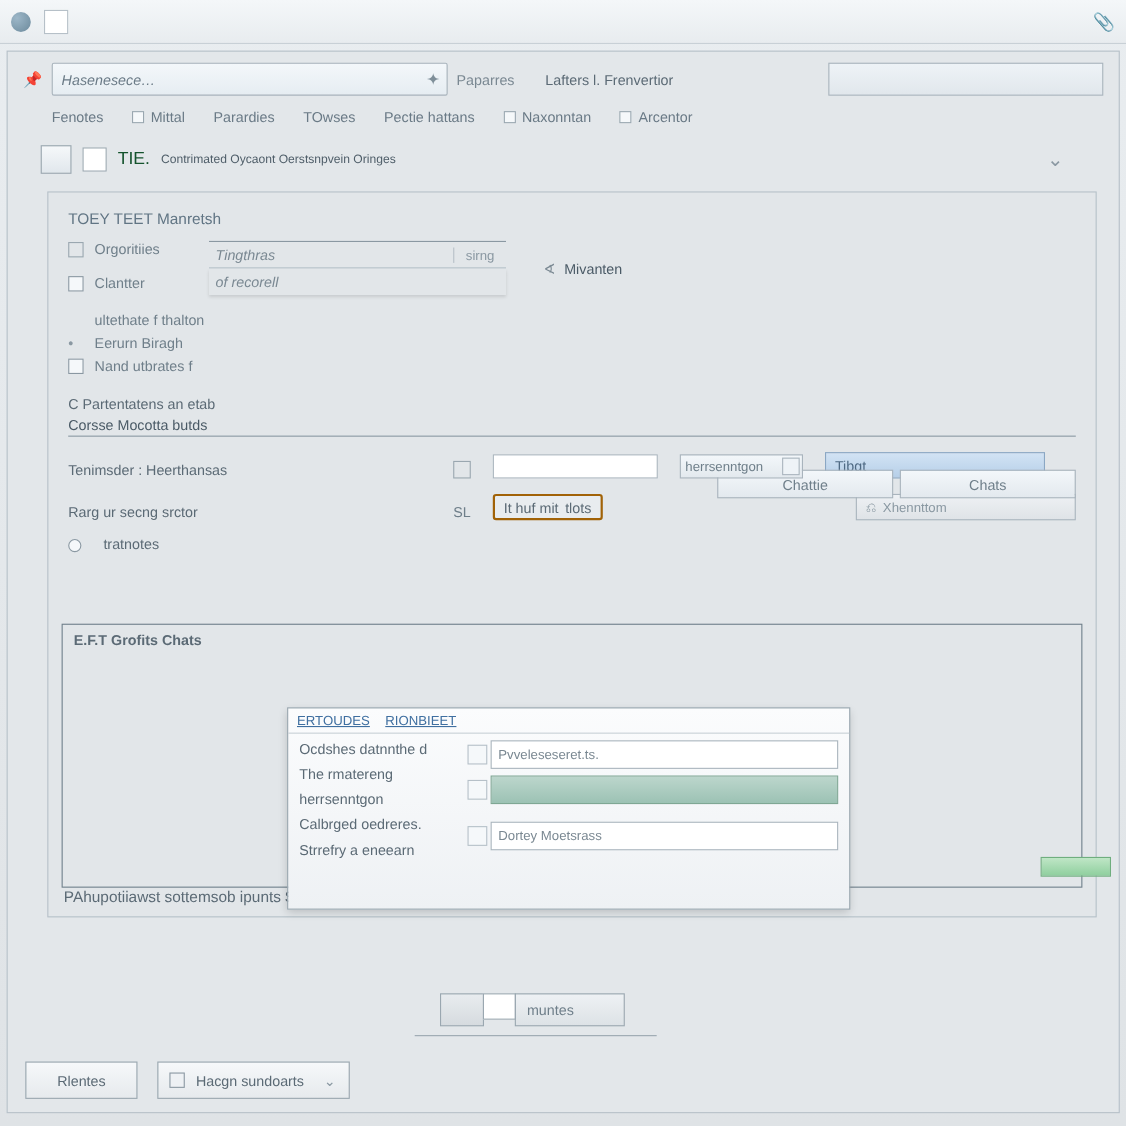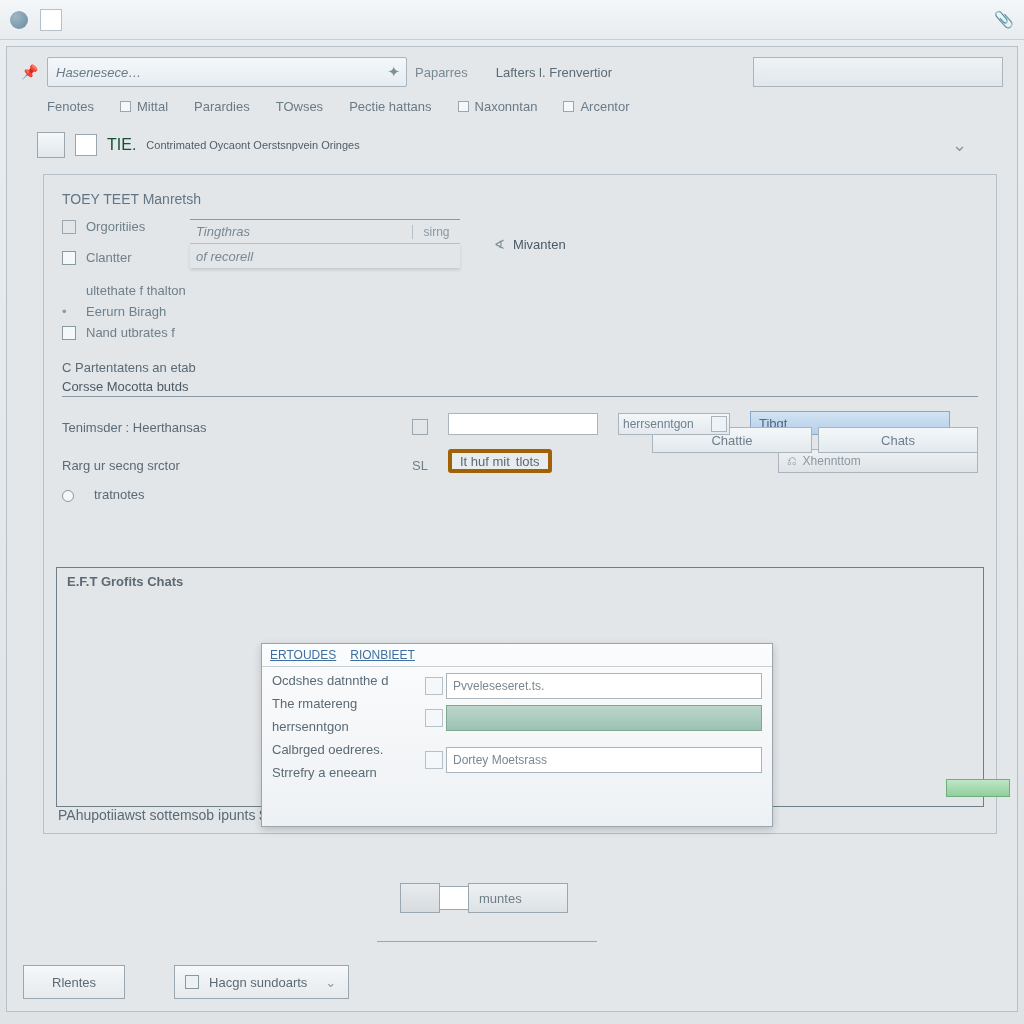--- a/index.html
+++ b/index.html
@@ -153,21 +153,21 @@
   border:1px solid #8aa7c4; color:#4f6a84; font-size:13px;
   display:flex;align-items:center;padding:0 8px;
 }
 .graybtn {
   width:200px;height:24px;
   background:linear-gradient(#eef1f4,#dfe3e7);
   border:1px solid #a9b4bd;color:#8a98a2;font-size:12px;
   display:flex;align-items:center;padding:0 8px;
 }
 .chipbtn {
-  height:24px;border:4px solid #a16207;border-radius:3px;
+  height:24px;border:2px solid #a16207;border-radius:3px;
   padding:0 8px;display:flex;align-items:center;gap:6px;
   color:#5b6a75;background:#e8ecef;
 }
 
 .subpanel {
   position:absolute; left:12px; right:12px; top:392px; height:240px;
   border:1px solid #6f7f8a;
   background:#e2e6e9;
 }
 .subpanel .hdr {
@@ -212,22 +212,22 @@
 
 .panel .footer {
   position:absolute; left:14px; bottom:10px;
   color:#5b6a75; font-size:14px;
 }
 .panel .footer .uline {
   display:inline-block; width:90px; border-bottom:1px solid #8a98a2; margin-left:6px;
 }
 
 .centerbtn {
-  position:absolute; left:380px; top:836px;
-  display:flex;align-items:center;padding-left:13px;
+  position:absolute; left:380px; top:856px;
+  display:flex;padding-left:13px;
 }
 .centerbtn .seg1 {
   width:40px;height:30px;border:1px solid #9aa7b0;
   background:linear-gradient(#e8ecef,#d6dbdf);
 }
 .centerbtn .seg2 {
   width:30px;height:24px;border:1px solid #9aa7b0;background:#fff;margin-left:-1px;
 }
 .centerbtn .seg3 {
   width:100px;height:30px;border:1px solid #9aa7b0;
@@ -241,21 +241,21 @@
 
 .bottombar {
   position:absolute; left:16px; bottom:12px;
   display:flex; gap:18px; align-items:center;
 }
 .bottombar .btn {
   height:34px; border:1px solid #9aa7b0;
   background:linear-gradient(#f6f8fa,#e6eaed);
   display:flex;align-items:center;padding:0 28px;color:#5b6a75;
 }
-.bottombar .btn.combo2 { padding:0 12px 0 10px; gap:10px;margin-left:31px; }
+.bottombar .btn.combo2 { padding:0 12px 0 10px; gap:10px; }
 .bottombar .btn.combo2 .sq { width:14px;height:14px;border:1px solid #8a98a2;background:#eef1f4; }
 .bottombar .btn.combo2 .car { margin-left:8px;color:#8a98a2; }
 
 .radio { width:12px;height:12px;border:1px solid #8a98a2;border-radius:50%;background:#f5f8fa; }
 </style>
 </head>
 <body>
 
 <div class="titlebar">
   <div class="app-ico"></div>

